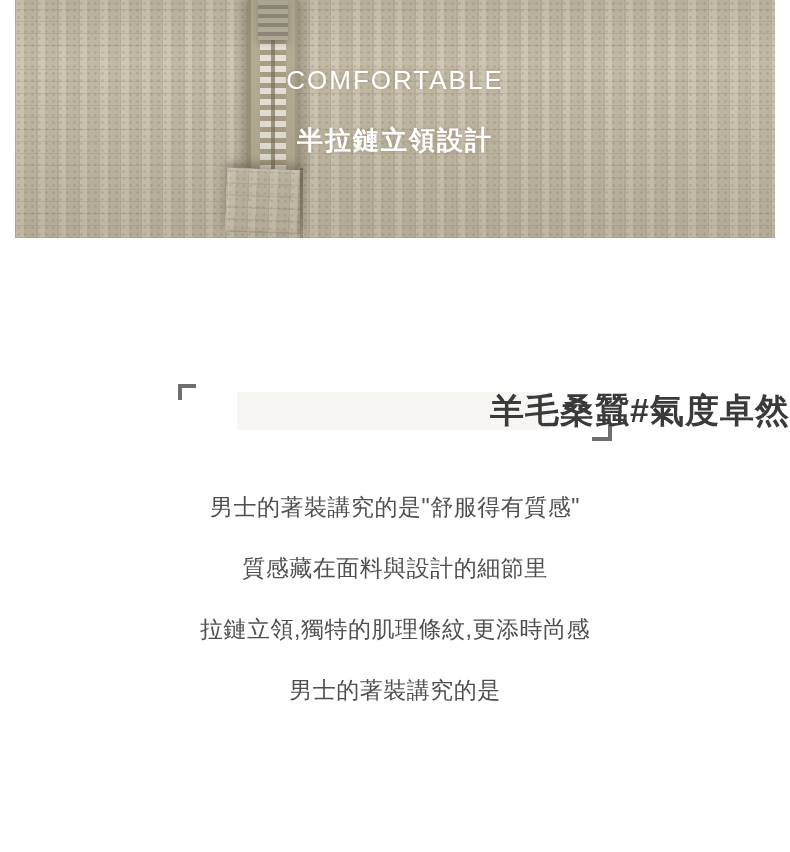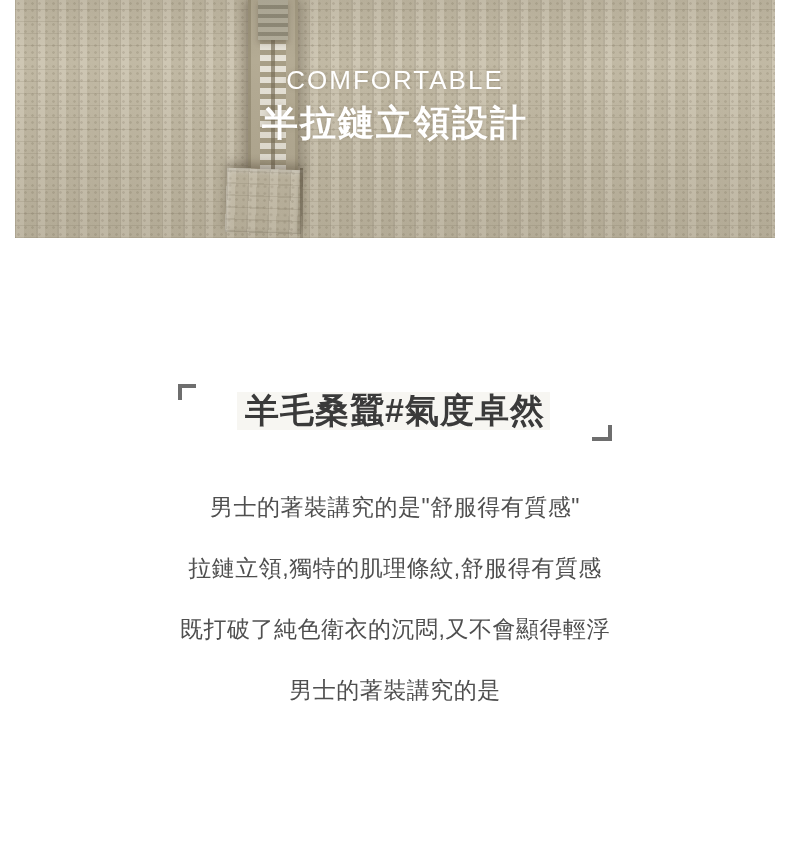--- a/index.html
+++ b/index.html
@@ -42,33 +42,33 @@
     transform:rotate(2deg);
     box-shadow:0 -5px 8px rgba(60,50,35,0.35), inset 2px 3px 5px rgba(255,255,255,0.35),
                inset -3px 0 4px rgba(90,80,60,0.35); }
   .flap-seam { position:absolute; left:285px; top:168px; width:3px; height:70px;
     background:linear-gradient(180deg, rgba(80,70,52,0.55), rgba(80,70,52,0.25)); }
 
   
   .hero-text { position:absolute; left:0; right:0; top:67px; text-align:center; color:#ffffff; }
   .hero-en { font-size:26px; line-height:26px; letter-spacing:2px; font-weight:400;
              text-shadow:0 0 4px rgba(120,110,90,0.35); }
-  .hero-zh { margin-top:16px; font-size:36px; line-height:34px; font-weight:700;
-             letter-spacing:2px; text-shadow:0 0 4px rgba(120,110,90,0.35);font-family:Liberation Mono, monospace; }
+  .hero-zh { margin-top:30px; font-size:26px; line-height:34px; font-weight:700;
+             letter-spacing:2px; text-shadow:0 0 4px rgba(120,110,90,0.35); }
 
   
   .bracket { position:absolute; }
   .bracket-tl { left:178px; top:384px; width:18px; height:16px;
     border-top:4px solid #6e6e6e; border-left:4px solid #6e6e6e; }
   .bracket-br { left:592px; top:425px; width:20px; height:16px;
     border-bottom:4px solid #6e6e6e; border-right:4px solid #6e6e6e; }
 
   .title-highlight { position:absolute; left:237px; top:392px; width:313px; height:38px;
     background:#f7f6f2; }
-  .feature-title { position:absolute; left:0; top:391px; width:790px; text-align:center;
+  .feature-title { position:absolute; left:0; top:391px; width:790px; text-align:right;
     font-size:34px; line-height:38px; font-weight:600; color:#3a3a3a; letter-spacing:1px; }
 
   .copy { position:absolute; left:0; top:495px; width:790px; text-align:center; }
   .copy p { font-size:23px; line-height:24px; color:#4f4f4f; margin:0 0 37px 0;
     letter-spacing:0.5px; }
 </style>
 </head>
 <body>
 
 <div class="page">
@@ -89,19 +89,19 @@
   </figure>
 
   <section>
     <span class="bracket bracket-tl"></span>
     <span class="bracket bracket-br"></span>
     <span class="title-highlight"></span>
     <h2 class="feature-title">羊毛桑蠶#氣度卓然</h2>
 
     <div class="copy">
       <p>男士的著裝講究的是"舒服得有質感"</p>
-      <p>拉鏈立領,獨特的肌理條紋,舒服得有質感</p>
-      <p>既打破了純色衛衣的沉悶,又不會顯得輕浮</p>
+      <p>質感藏在面料與設計的細節里</p>
+      <p>拉鏈立領,獨特的肌理條紋,更添時尚感</p>
       <p>男士的著裝講究的是</p>
     </div>
   </section>
 
 </div>
 
 </body></html>

